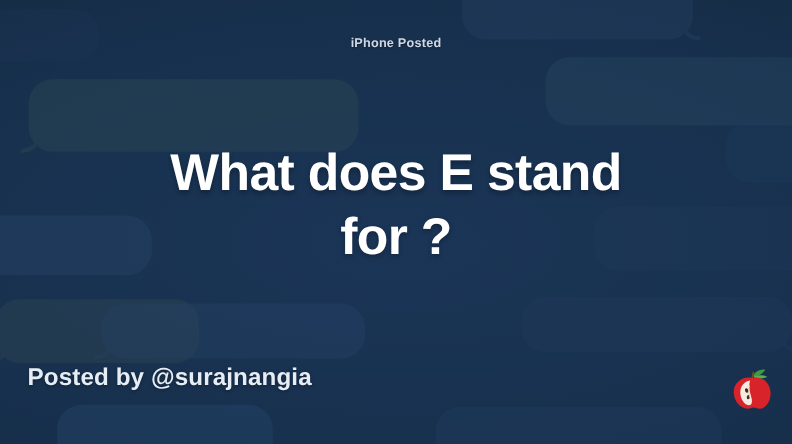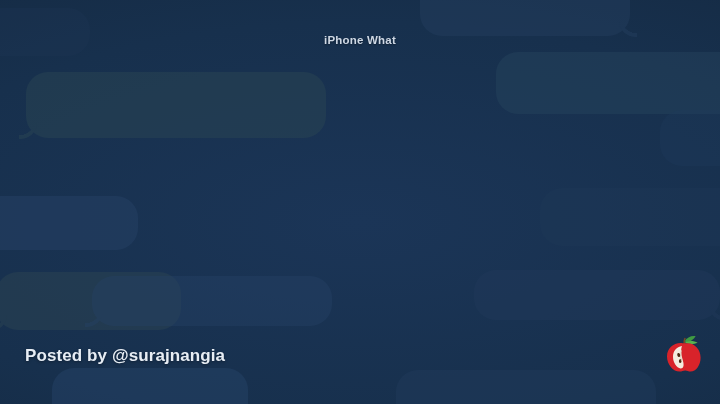--- a/index.html
+++ b/index.html
@@ -77,22 +77,22 @@
     font-size:47px;
     line-height:1.24;
     font-weight:bold;
     letter-spacing:-0.6px;
     color:#ffffff;
     text-shadow:0 2px 5px rgba(0,0,0,.30);
   }
 
   #byline {
     position:absolute;
-    left:25px; bottom:38px;
-    font-size:17px;
+    left:25px; bottom:48px;
+    font-size:22px;
     font-weight:bold;
     letter-spacing:0.1px;
     color:#e7edf4;
     text-shadow:0 1px 3px rgba(0,0,0,.35);
   }
 
   #logo {
     position:absolute;
     right:16px; bottom:30px;
     display:flex;
@@ -124,22 +124,26 @@
       <div class="bubble tail-left" style="left: 92px; top: 276px; width: 240px; height: 50px; background: rgb(38, 66, 102); opacity: 0.42;"></div>
       <div class="bubble tail-right" style="left: 474px; top: 270px; width: 246px; height: 50px; background: rgb(33, 57, 90); opacity: 0.48;"></div>
       <div class="bubble tail-left" style="left: 52px; top: 368px; width: 196px; height: 60px; background: rgb(39, 69, 106); opacity: 0.45;"></div>
       <div class="bubble tail-right" style="left: 396px; top: 370px; width: 260px; height: 58px; background: rgb(34, 60, 93); opacity: 0.42;"></div>
       <div class="bubble tail-left" style="left: -90px; top: 8px; width: 180px; height: 48px; background: rgb(29, 53, 84); opacity: 0.35;"></div>
       <div class="bubble tail-right" style="left: 660px; top: 110px; width: 140px; height: 56px; background: rgb(30, 58, 92); opacity: 0.35;"></div>
     </div>
 
   <div id="content">
 
-    <div id="forum-label">iPhone What</div>
+    <div id="forum-label">iPhone Posted</div>
 
+    <div id="title">
+      <span>What does E stand</span><br>
+      <span>for ?</span>
+    </div>
 
     <div id="byline">Posted by @surajnangia</div>
 
     <div id="logo">
       <svg id="logo-apple" viewBox="0 0 42 40">
 
         <path d="M22.5 7.5 C25 3.2 29.5 1.4 33.6 2.2 C31.8 5.4 28.2 7.6 24.4 8.0 Z" fill="#3f9a42"></path>
         <path d="M23.2 8.0 C27.5 6.6 32.4 6.8 35.6 8.8 C31.8 10.4 27.0 10.3 23.6 9.1 Z" fill="#58b14f"></path>
         <path d="M21.6 9.6 C21.2 7.4 21.6 5.4 22.6 3.8 L23.9 4.6 C23.1 6.0 22.8 7.7 23.0 9.4 Z" fill="#7a4a22"></path>
 

